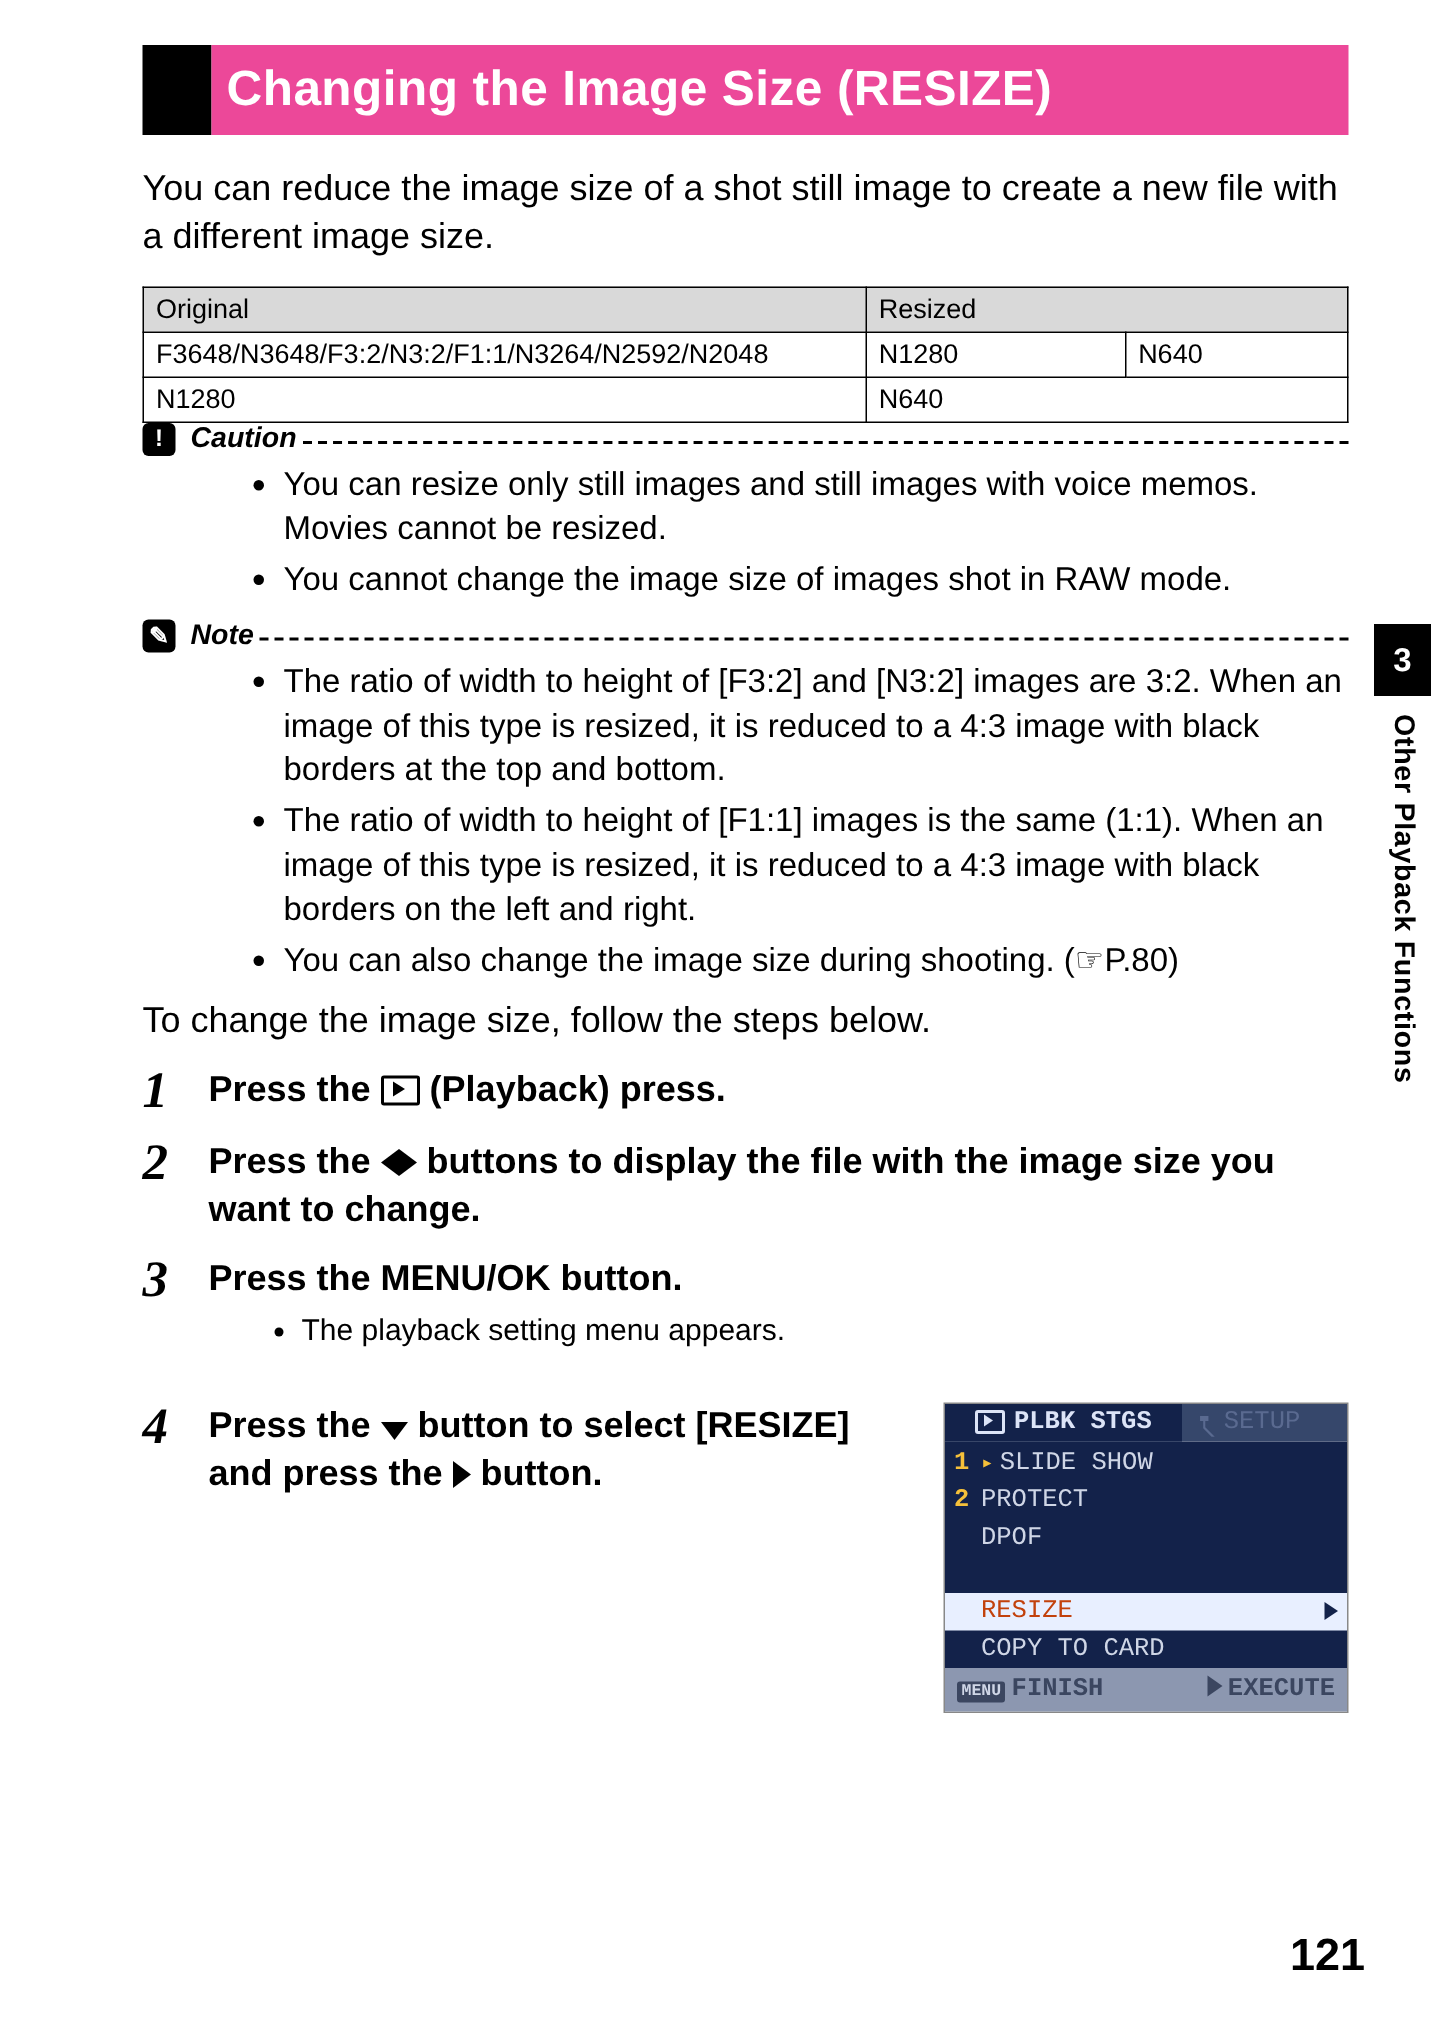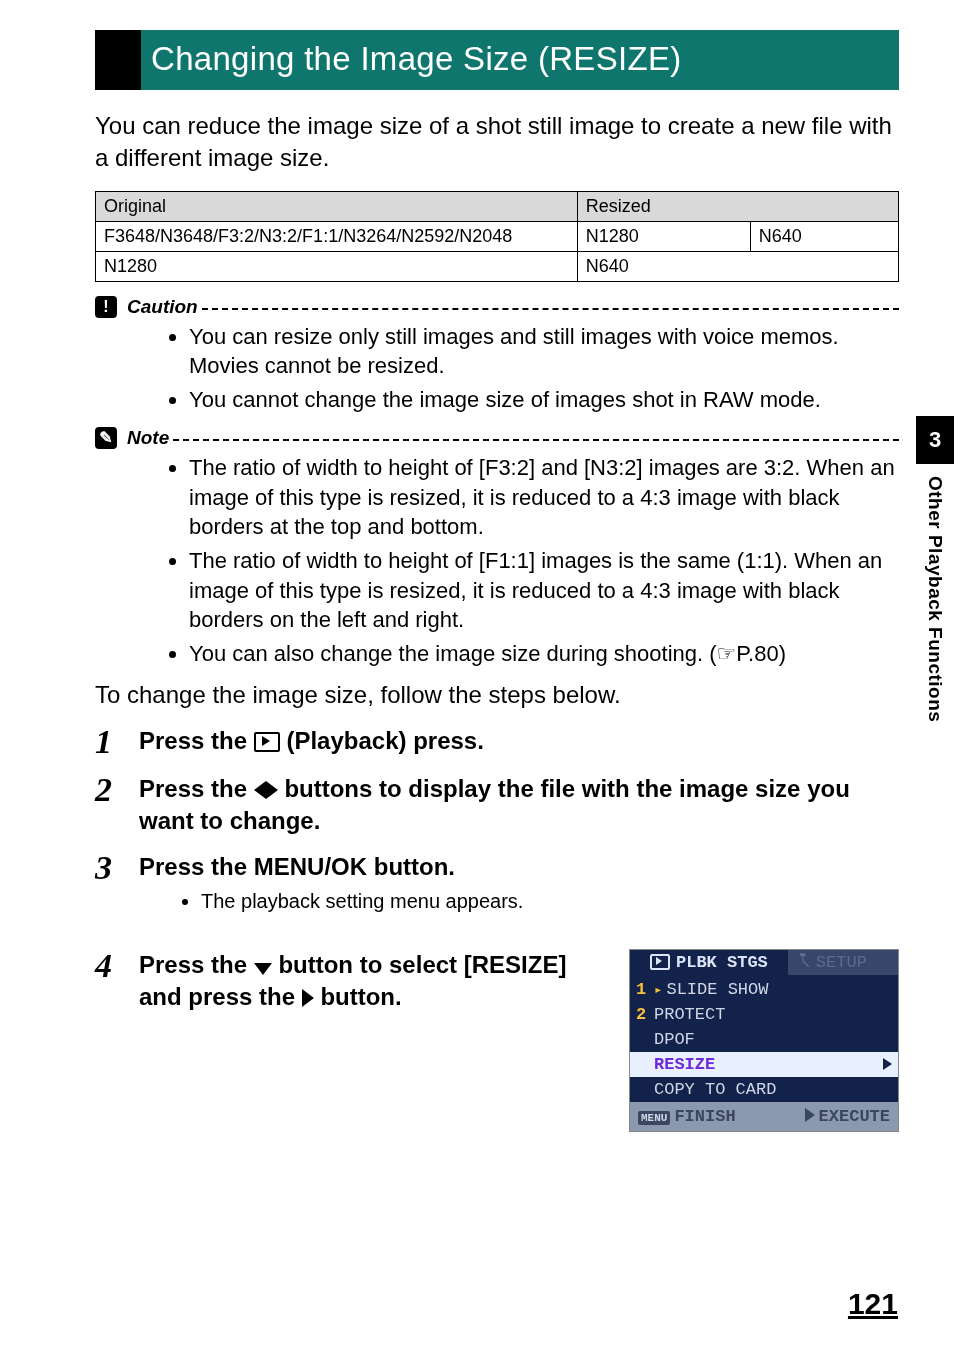--- a/index.html
+++ b/index.html
@@ -23,38 +23,37 @@
   .heading-row {
     display: flex;
     align-items: stretch;
     margin-bottom: 20px;
   }
   .heading-block {
     width: 46px;
     background: #000;
   }
   .heading-bar {
-    background: #0f766e;
+    background: #ec4899;
     color: #fff;
     flex: 1;
     font-size: 33px;
-    font-weight: 400;
+    font-weight: 700;
     padding: 10px 14px 12px 10px;
     letter-spacing: 0.3px;
   }
   .intro {
     font-size: 24px;
     line-height: 1.35;
     margin-bottom: 16px;
   }
   table.resize {
     border-collapse: collapse;
     width: 100%;
     font-size: 18px;
-    margin-bottom: 14px;
   }
   table.resize th, table.resize td {
     border: 1px solid #000;
     padding: 4px 8px;
     text-align: left;
     font-weight: normal;
   }
   table.resize th {
     background: #d9d9d9;
   }
@@ -154,35 +153,36 @@
     color:#dce4f7;
     padding:3px 20px;
     display:flex;
     align-items:center;
     gap:6px;
     font-weight:bold;
   }
   .menu-tab-inactive {
     padding:3px 8px;
     display:flex;
-    align-items:flex-start;
+    align-items:flex-end;
     gap:6px;
     color:#5a6a90;
   }
   .menu-body { background:#13224a; padding:2px 0 0 0; }
   .menu-row {
     display:flex;
     align-items:center;
     padding:3px 6px 3px 6px;
     gap:6px;
   }
   .menu-row.selected {
     background:#e8efff;
-    color:#6d28d9;
-    font-weight:bold;
+    color:#c2410c;
+    font-weight:normal;
+    margin-top:24px;
   }
   .menu-row .num {
     color:#f5c03a;
     width:12px;
     font-weight:bold;
   }
   .menu-row .arrow-small {
     color:#f5c03a;
     font-size:14px;
     margin-right:-2px;
@@ -225,25 +225,24 @@
   }
   .side-tab .vtext {
     writing-mode: vertical-rl;
     font-size: 19px;
     font-weight: bold;
     margin-top: 12px;
     letter-spacing: 0.5px;
   }
   .page-num {
     position: absolute;
-    right: 56px;
+    right: 44px;
     bottom: 30px;
     font-size: 30px;
     font-weight: bold;
-    text-decoration: underline;
   }
   .tri-left, .tri-right, .tri-down, .play-rect {
     display:inline-block;
     vertical-align: -2px;
   }
   .play-rect {
     width: 22px;
     height: 16px;
     border: 2px solid #000;
     border-radius: 2px;

